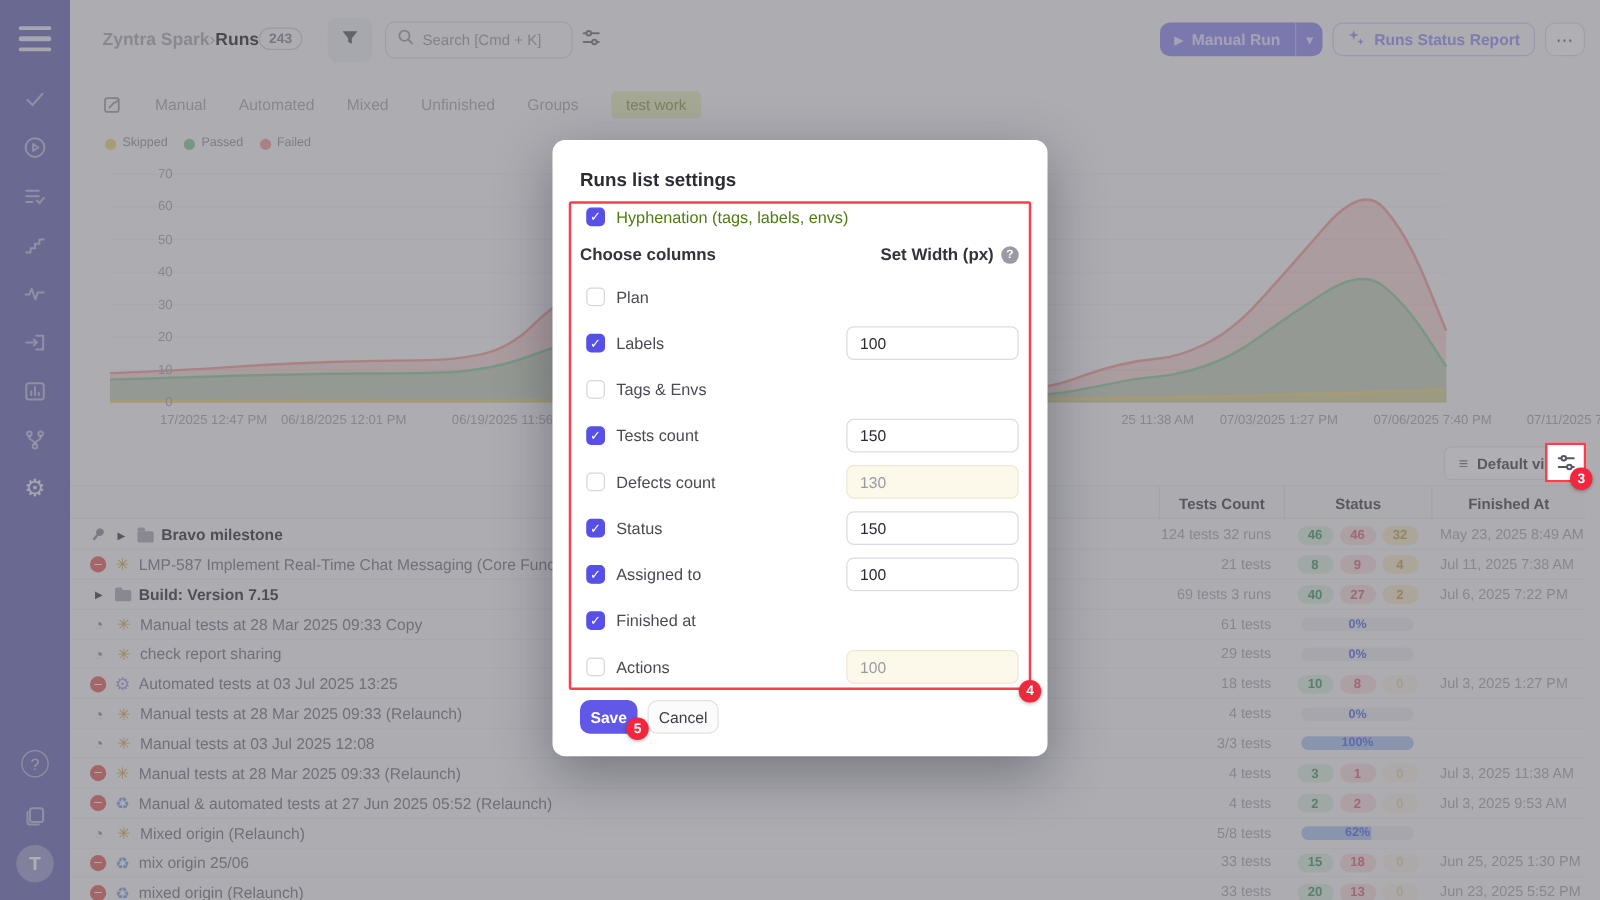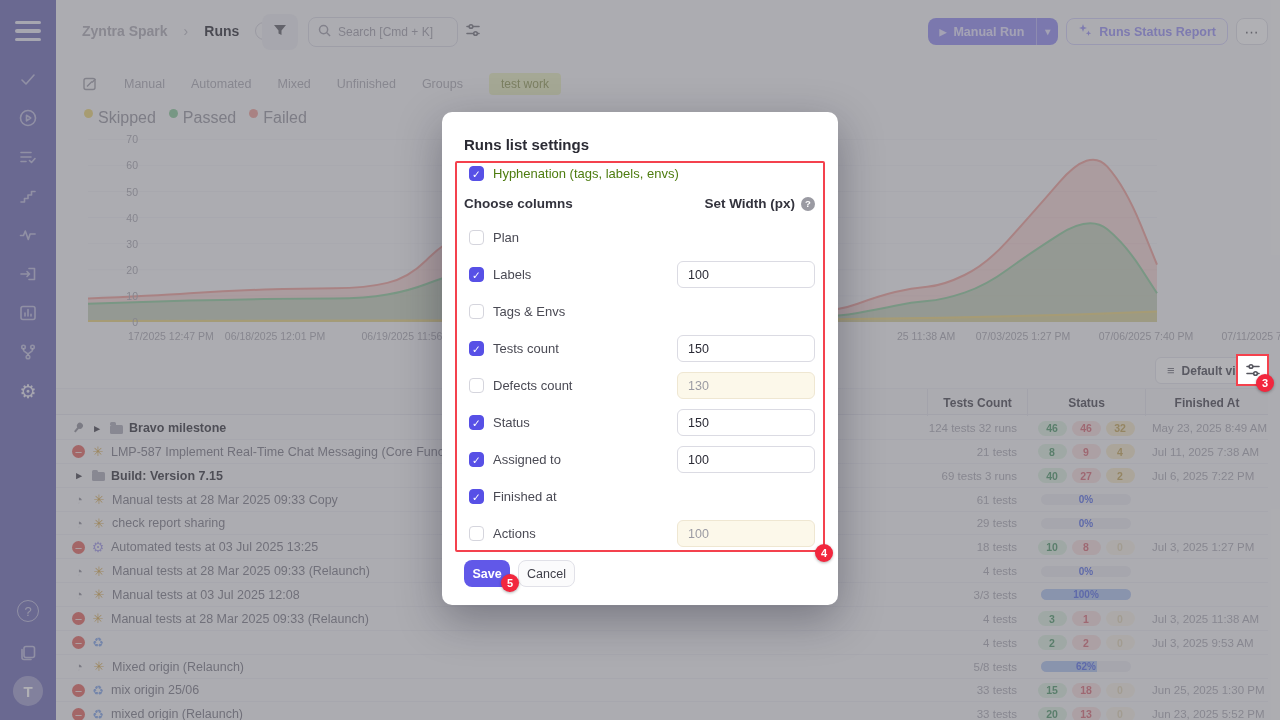--- a/index.html
+++ b/index.html
@@ -26,21 +26,21 @@
     align-items:center; justify-content:center; margin-bottom:18px; }
   .avatar { width:30px; height:30px; border-radius:50%; background:rgba(255,255,255,.35);
     color:#fff; font-weight:bold; font-size:15px; display:flex; align-items:center;
     justify-content:center; margin-bottom:14px; }
 
   
   #main { position:absolute; left:56px; top:0; right:0; height:720px; z-index:1; }
 
   .topbar { position:absolute; left:0; top:0; right:0; height:64px; }
   .crumbs { position:absolute; left:26px; top:22px; display:flex; align-items:center;
-    gap:16px; font-size:14px;justify-content:center; }
+    gap:0; font-size:14px;justify-content:center; }
   .crumb-proj { color:#a8a6b0; font-weight:bold; }
   .crumb-sep { color:#b3b2bc; }
   .crumb-page { color:#1d1d26; font-weight:bold; }
   .count-badge { border:1px solid #cfced8; color:#84828e; border-radius:9px;
     font-size:11px; padding:2px 7px; font-weight:bold; }
   .filter-btn { position:absolute; left:206px; top:14px; width:36px; height:36px;
     border-radius:8px; background:#ececf1; display:flex; align-items:center;
     justify-content:center; }
   .search-box { position:absolute; left:252px; top:17px; width:150px; height:30px;
     border:1px solid #d8d8e2; border-radius:8px; background:#f7f7f9; display:flex;
@@ -64,21 +64,21 @@
     font-size:14px; letter-spacing:1px; }
 
   .tabsrow { position:absolute; left:26px; top:72px; display:flex; align-items:center;
     gap:26px; height:24px; }
   .tabs-lead { color:#9897a2; display:flex; }
   .tab { font-size:12.5px; color:#a5a4ae; cursor:pointer; }
   .tab-tag { background:#e7edbb; color:#8a9448; font-size:12px; padding:4px 12px;
     border-radius:4px; }
 
   .legend { position:absolute; left:28px; top:109px; display:flex; gap:13px; align-items:center; }
-  .leg-item { display:flex; align-items:flex-start; gap:5px; font-size:16px; color:#8f8e99; }
+  .leg-item { display:flex; align-items:flex-end; gap:5px; font-size:10px; color:#8f8e99; }
   .leg-dot { width:9px; height:9px; border-radius:50%; }
 
   .ytick { position:absolute; width:26px; text-align:right; font-size:10.5px; color:#a3a2ac; }
   .xtick { position:absolute; top:330px; font-size:10.5px; color:#a3a2ac; white-space:nowrap; }
 
   #chart-svg { position:absolute; left:0; top:0; width:1224px; height:720px;
     pointer-events:none; }
 
   .toolbar2 { position:absolute; left:0; top:354px; right:0; height:34px; }
   .btn-defview { position:absolute; left:1099px; top:3px; height:27px; display:flex;
@@ -515,20 +515,21 @@
             <span class="pill g">3</span>
             <span class="pill r">1</span>
             <span class="pill y faded">0</span>
           </div>
           <div class="cell-date">Jul 3, 2025 11:38 AM</div>
         </div>
         <div class="trow" style="top: 214.65px;">
           <div class="tree">
             <span class="ic failed">–</span>
             <span class="ic mixed">♻</span>
+            <span>Manual &amp; automated tests at 27 Jun 2025 05:52 (Relaunch)</span>
           </div>
           <div class="cell-tests">4 tests</div>
           <div class="cell-status">
             <span class="pill g">2</span>
             <span class="pill r">2</span>
             <span class="pill y faded">0</span>
           </div>
           <div class="cell-date">Jul 3, 2025 9:53 AM</div>
         </div>
         <div class="trow" style="top: 238.5px;">

